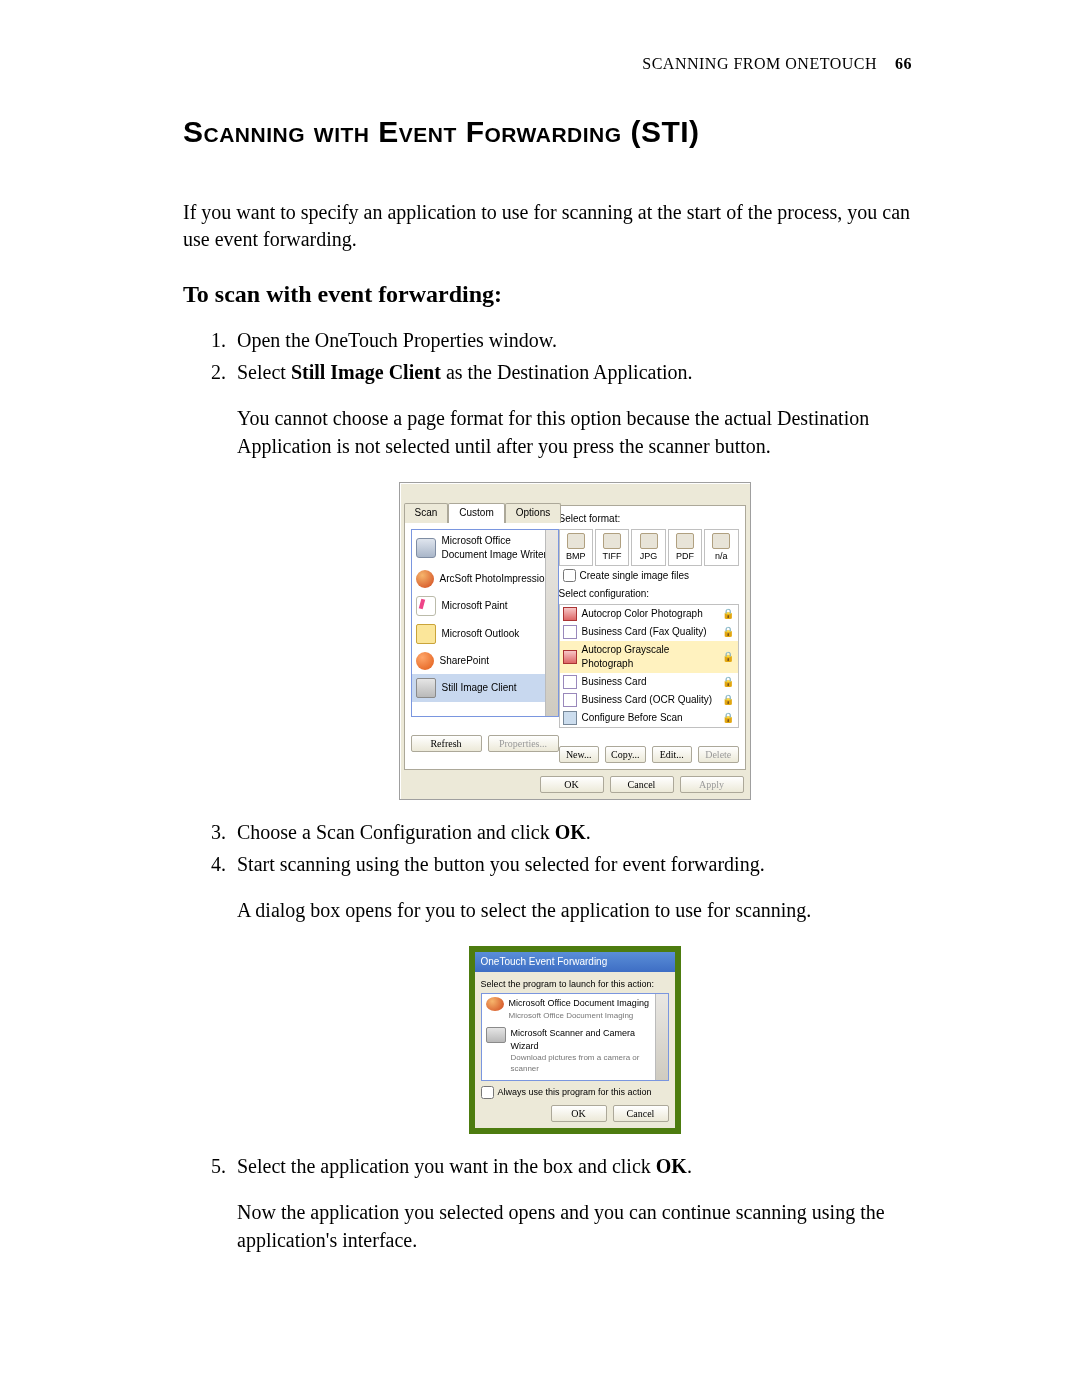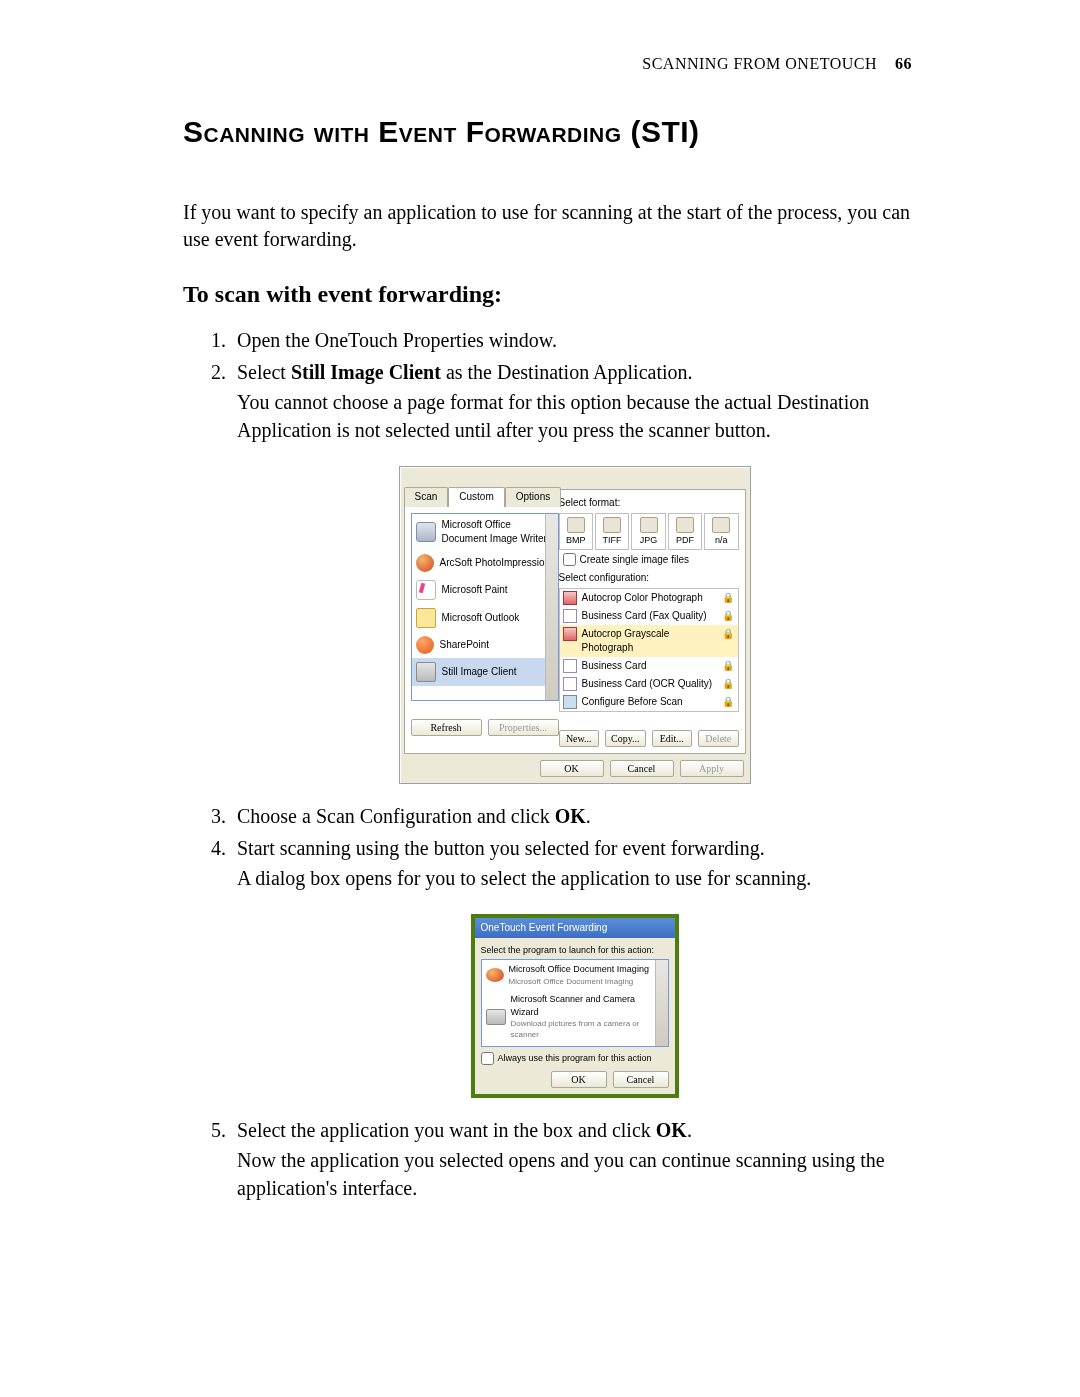--- a/index.html
+++ b/index.html
@@ -5,21 +5,21 @@
   html,body{margin:0;padding:0;background:#fff;font-family:"Times New Roman",Georgia,serif;color:#000}
   .page{width:984px;height:1397px;margin:0 auto;position:relative;box-sizing:border-box;padding:55px 120px 60px 135px}
   .hdr{text-align:right;font-family:"Times New Roman",serif;font-size:16px;letter-spacing:.5px}
   .hdr .pn{font-weight:bold;margin-left:18px}
   .sc{text-transform:uppercase;font-variant:small-caps}
   h1{font-family:"Trebuchet MS","Arial Narrow",Arial,sans-serif;font-weight:bold;font-size:30px;letter-spacing:.5px;margin:42px 0 50px 0}
   p.body{font-size:20px;line-height:1.35;margin:0 0 20px 0}
   p.sub{font-weight:bold;font-size:24px;margin:28px 0 18px 0}
   ol.steps{list-style:decimal;padding-left:48px;margin:0;font-size:20px;line-height:1.4}
   ol.steps>li{padding-left:6px;margin-bottom:4px}
-  ol.steps .indent{display:block;margin-top:2px}
+  ol.steps .indent{display:block;margin-top:18px}
   .figwrap{margin:22px auto 18px auto;display:flex;justify-content:center}
   
   .dlg1{width:350px;font-family:Tahoma,Arial,sans-serif;font-size:10px;color:#000;background:#ece9d8;border:1px solid #9f9f9f;box-shadow:1px 1px 0 #fff inset}
   .tabs{display:flex;gap:0;padding:2px 4px 0 4px}
   .tab{background:#ece9d8;border:1px solid #aca899;border-bottom:none;padding:2px 10px 3px 10px;border-radius:2px 2px 0 0;position:relative;top:18px;cursor:default}
   .tab.active{background:#fff;z-index:2}
   .tabbody{background:#fff;border:1px solid #aca899;margin:0 4px;padding:6px}
   .cols{display:flex;}
   .colL{flex:0 0 148px}
   .colR{flex:1}
@@ -28,37 +28,37 @@
   .destlist::after{content:"";position:absolute;right:0;top:0;bottom:0;width:12px;background:linear-gradient(#e9e7e3,#cfcbc0);border-left:1px solid #bbb}
   .dest{display:flex;align-items:center;gap:6px;padding:4px 4px;border-bottom:0;cursor:default}
   .dest.sel{background:#c8d8ef}
   .ic{width:18px;height:18px;flex:0 0 18px;border-radius:3px;display:inline-flex;align-items:center;justify-content:center;font-size:12px}
   .fmtrow{display:flex;gap:2px;margin-bottom:2px}
   .fmt{flex:1;border:1px solid #c0c0c0;background:#fff;text-align:center;padding-top:20px;padding-bottom:2px;font-size:9px;position:relative;cursor:default}
   .fmt::before{content:"";position:absolute;top:3px;left:50%;transform:translateX(-50%);width:16px;height:14px;background:#e8e4d8;border:1px solid #b0a080;border-radius:2px}
   .chk{display:flex;align-items:center;gap:4px;font-size:10px;margin:3px 0 4px 4px}
   .chk input{margin:0}
   .cfglist{border:1px solid #c0c0c0;background:#fff}
-  .cfg{display:flex;align-items:flex-start;gap:5px;padding:2px 3px;border-bottom:0;font-size:10px;cursor:default}
+  .cfg{display:flex;align-items:center;gap:5px;padding:2px 3px;border-bottom:0;font-size:10px;cursor:default}
   .cfg.sel{background:#fff2bf}
   .cfg .lock{margin-left:auto;color:#c7a528}
   .ci{width:12px;height:12px;flex:0 0 12px;display:inline-block}
   .btnrow{display:flex;gap:6px;margin-top:18px}
   .btn{border:1px solid #aca899;background:linear-gradient(#fff,#ece9d8);font:10px Tahoma;padding:2px 0;border-radius:2px;text-align:center;cursor:default}
   .btn.dis{color:#9a9a9a}
   .botbar{display:flex;justify-content:flex-end;gap:6px;padding:6px}
   .botbar .btn{width:62px}
   
-  .dlg2{width:200px;font-family:Tahoma,Arial,sans-serif;font-size:9px;background:#ece9d8;border:4px solid #4d7c0f}
+  .dlg2{width:200px;font-family:Tahoma,Arial,sans-serif;font-size:9px;background:#ece9d8;border:6px solid #4d7c0f}
   .dlg2 .ttl{background:linear-gradient(#5a8ed8,#3e6ec4);color:#fff;padding:3px 6px;font-size:10px}
   .dlg2 .inner{padding:6px}
   .plist{border:1px solid #7a96df;background:#fff;height:86px;overflow:hidden;position:relative;margin-top:3px}
   .plist::after{content:"";position:absolute;right:0;top:0;bottom:0;width:12px;background:linear-gradient(#e9e7e3,#cfcbc0);border-left:1px solid #bbb}
   .plist::before{content:"";position:absolute;right:2px;top:2px;width:8px;height:8px;background:#d6eeff;border:1px solid #6fa8dc}
-  .pit{display:flex;gap:5px;padding:3px 4px;align-items:center}
+  .pit{display:flex;gap:5px;padding:3px 4px;align-items:flex-start}
   .pit .ti{display:flex;flex-direction:column}
   .pit .sm{color:#777;font-size:8px}
   .chk2{display:flex;align-items:flex-start;gap:4px;margin:5px 0 6px 0}
   .chk2 input{margin:0}
   .dlg2 .bot{display:flex;justify-content:flex-end;gap:6px}
   .dlg2 .btn{width:54px}
   
   .i-printer{background:linear-gradient(#dfe5ee,#a9b6c9);border:1px solid #7f8da3}
   .i-orb{background:radial-gradient(circle at 35% 30%,#f6b56c,#d0461c);border-radius:50%}
   .i-paint{background:#fff;border:1px solid #bba;position:relative}

